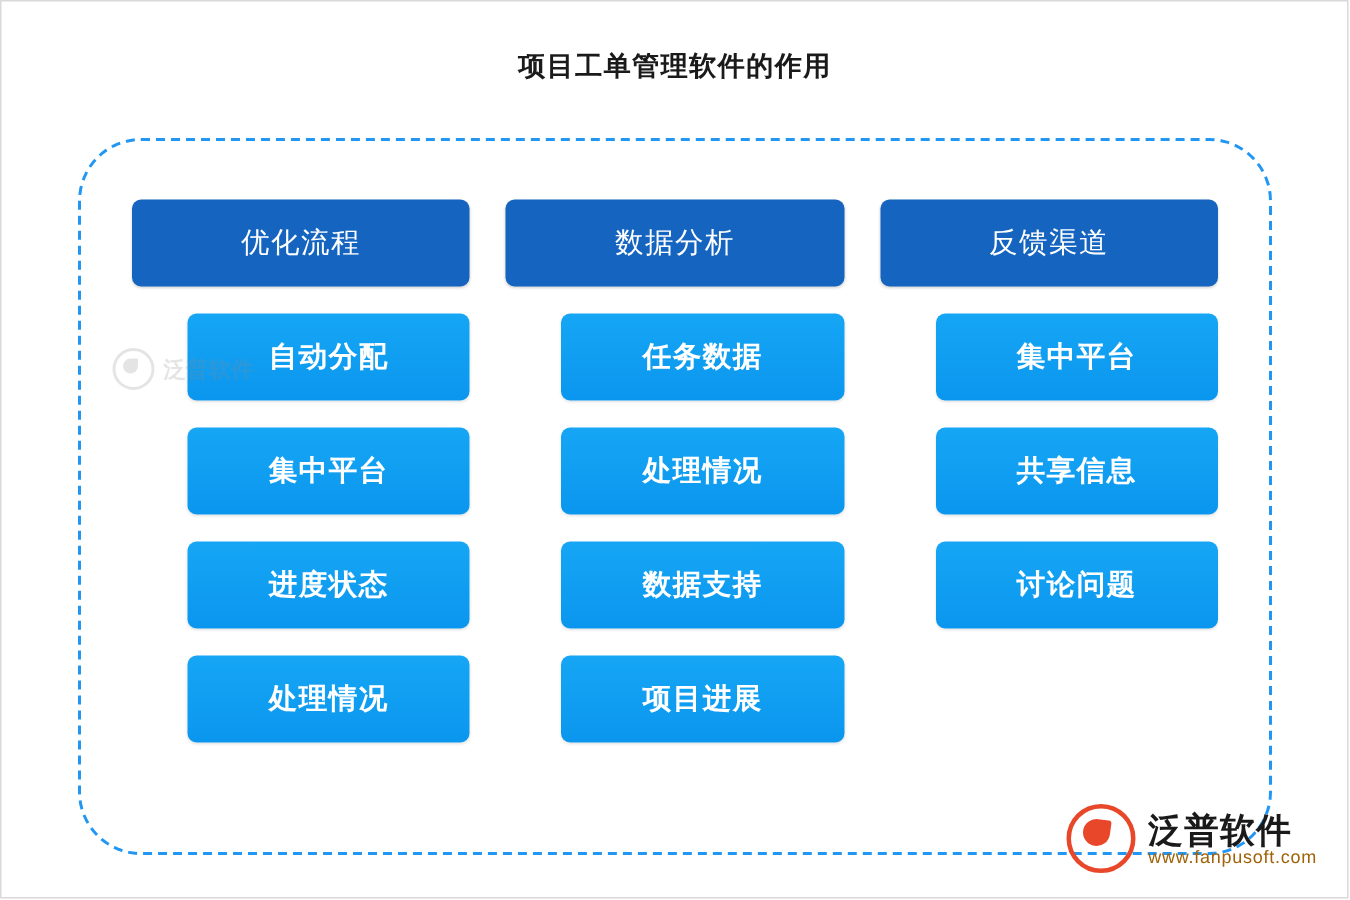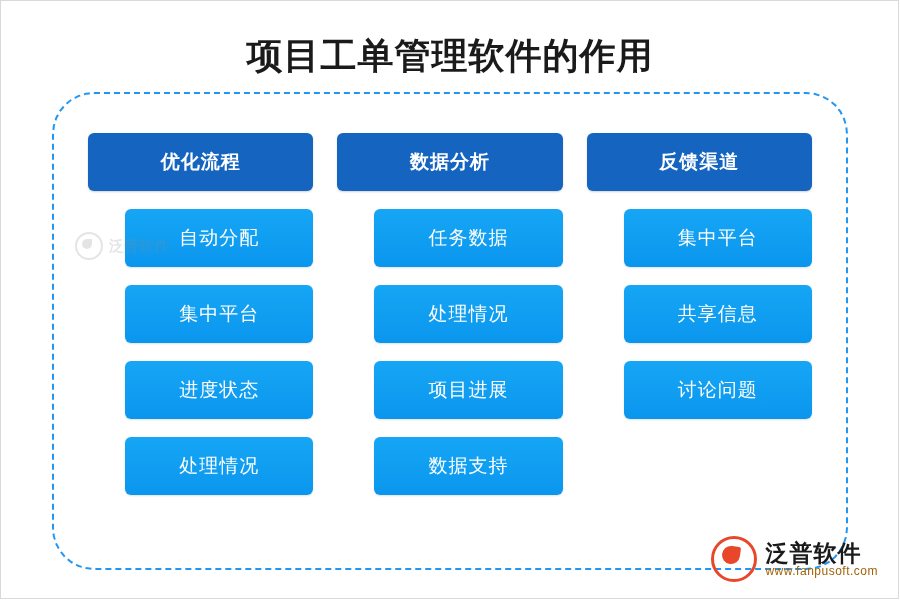--- a/index.html
+++ b/index.html
@@ -22,21 +22,21 @@
     border: 1px solid #d9d9d9;
     box-sizing: border-box;
     pointer-events: none;
   }
   #title {
     position: absolute;
     left: 0;
     top: 32px;
     width: 900px;
     text-align: center;
-    font-size: 36px;
+    font-size: 18px;
     font-weight: bold;
     color: #1a1a1a;
     letter-spacing: 1px;
   }
   #dashed-frame {
     position: absolute;
     left: 52px;
     top: 92px;
     width: 796px;
     height: 478px;
@@ -59,32 +59,32 @@
     gap: 18px;
   }
   .cell {
     height: 58px;
     border-radius: 6px;
     display: flex;
     align-items: center;
     justify-content: center;
     color: #ffffff;
     font-size: 19px;
-    font-weight: bold;
+    font-weight: normal;
     letter-spacing: 1px;
   }
   .cell.head {
     background: #1565c0;
     box-shadow: 0 1px 2px rgba(0,0,0,0.18);
   }
   .cell.item {
     background: #0b9ef0;
     background: linear-gradient(180deg, #16a6f5 0%, #0a96ee 100%);
     box-shadow: 0 1px 2px rgba(0,0,0,0.12);
-    font-weight: normal;
+    font-weight: bold;
     margin-left: 37px;
   }
   #watermark-center {
     position: absolute;
     left: 75px;
     top: 226px;
     width: 130px;
     height: 40px;
     display: flex;
     align-items: center;
@@ -177,22 +177,22 @@
     <div class="cell item">集中平台</div>
     <div class="cell item">进度状态</div>
     <div class="cell item">处理情况</div>
   </div>
 
 
   <div class="column">
     <div class="cell head">数据分析</div>
     <div class="cell item">任务数据</div>
     <div class="cell item">处理情况</div>
+    <div class="cell item">数据支持</div>
     <div class="cell item">项目进展</div>
-    <div class="cell item">数据支持</div>
   </div>
 
   <div class="column">
     <div class="cell head">反馈渠道</div>
     <div class="cell item">集中平台</div>
     <div class="cell item">共享信息</div>
     <div class="cell item">讨论问题</div>
   </div>
 
 </div>

